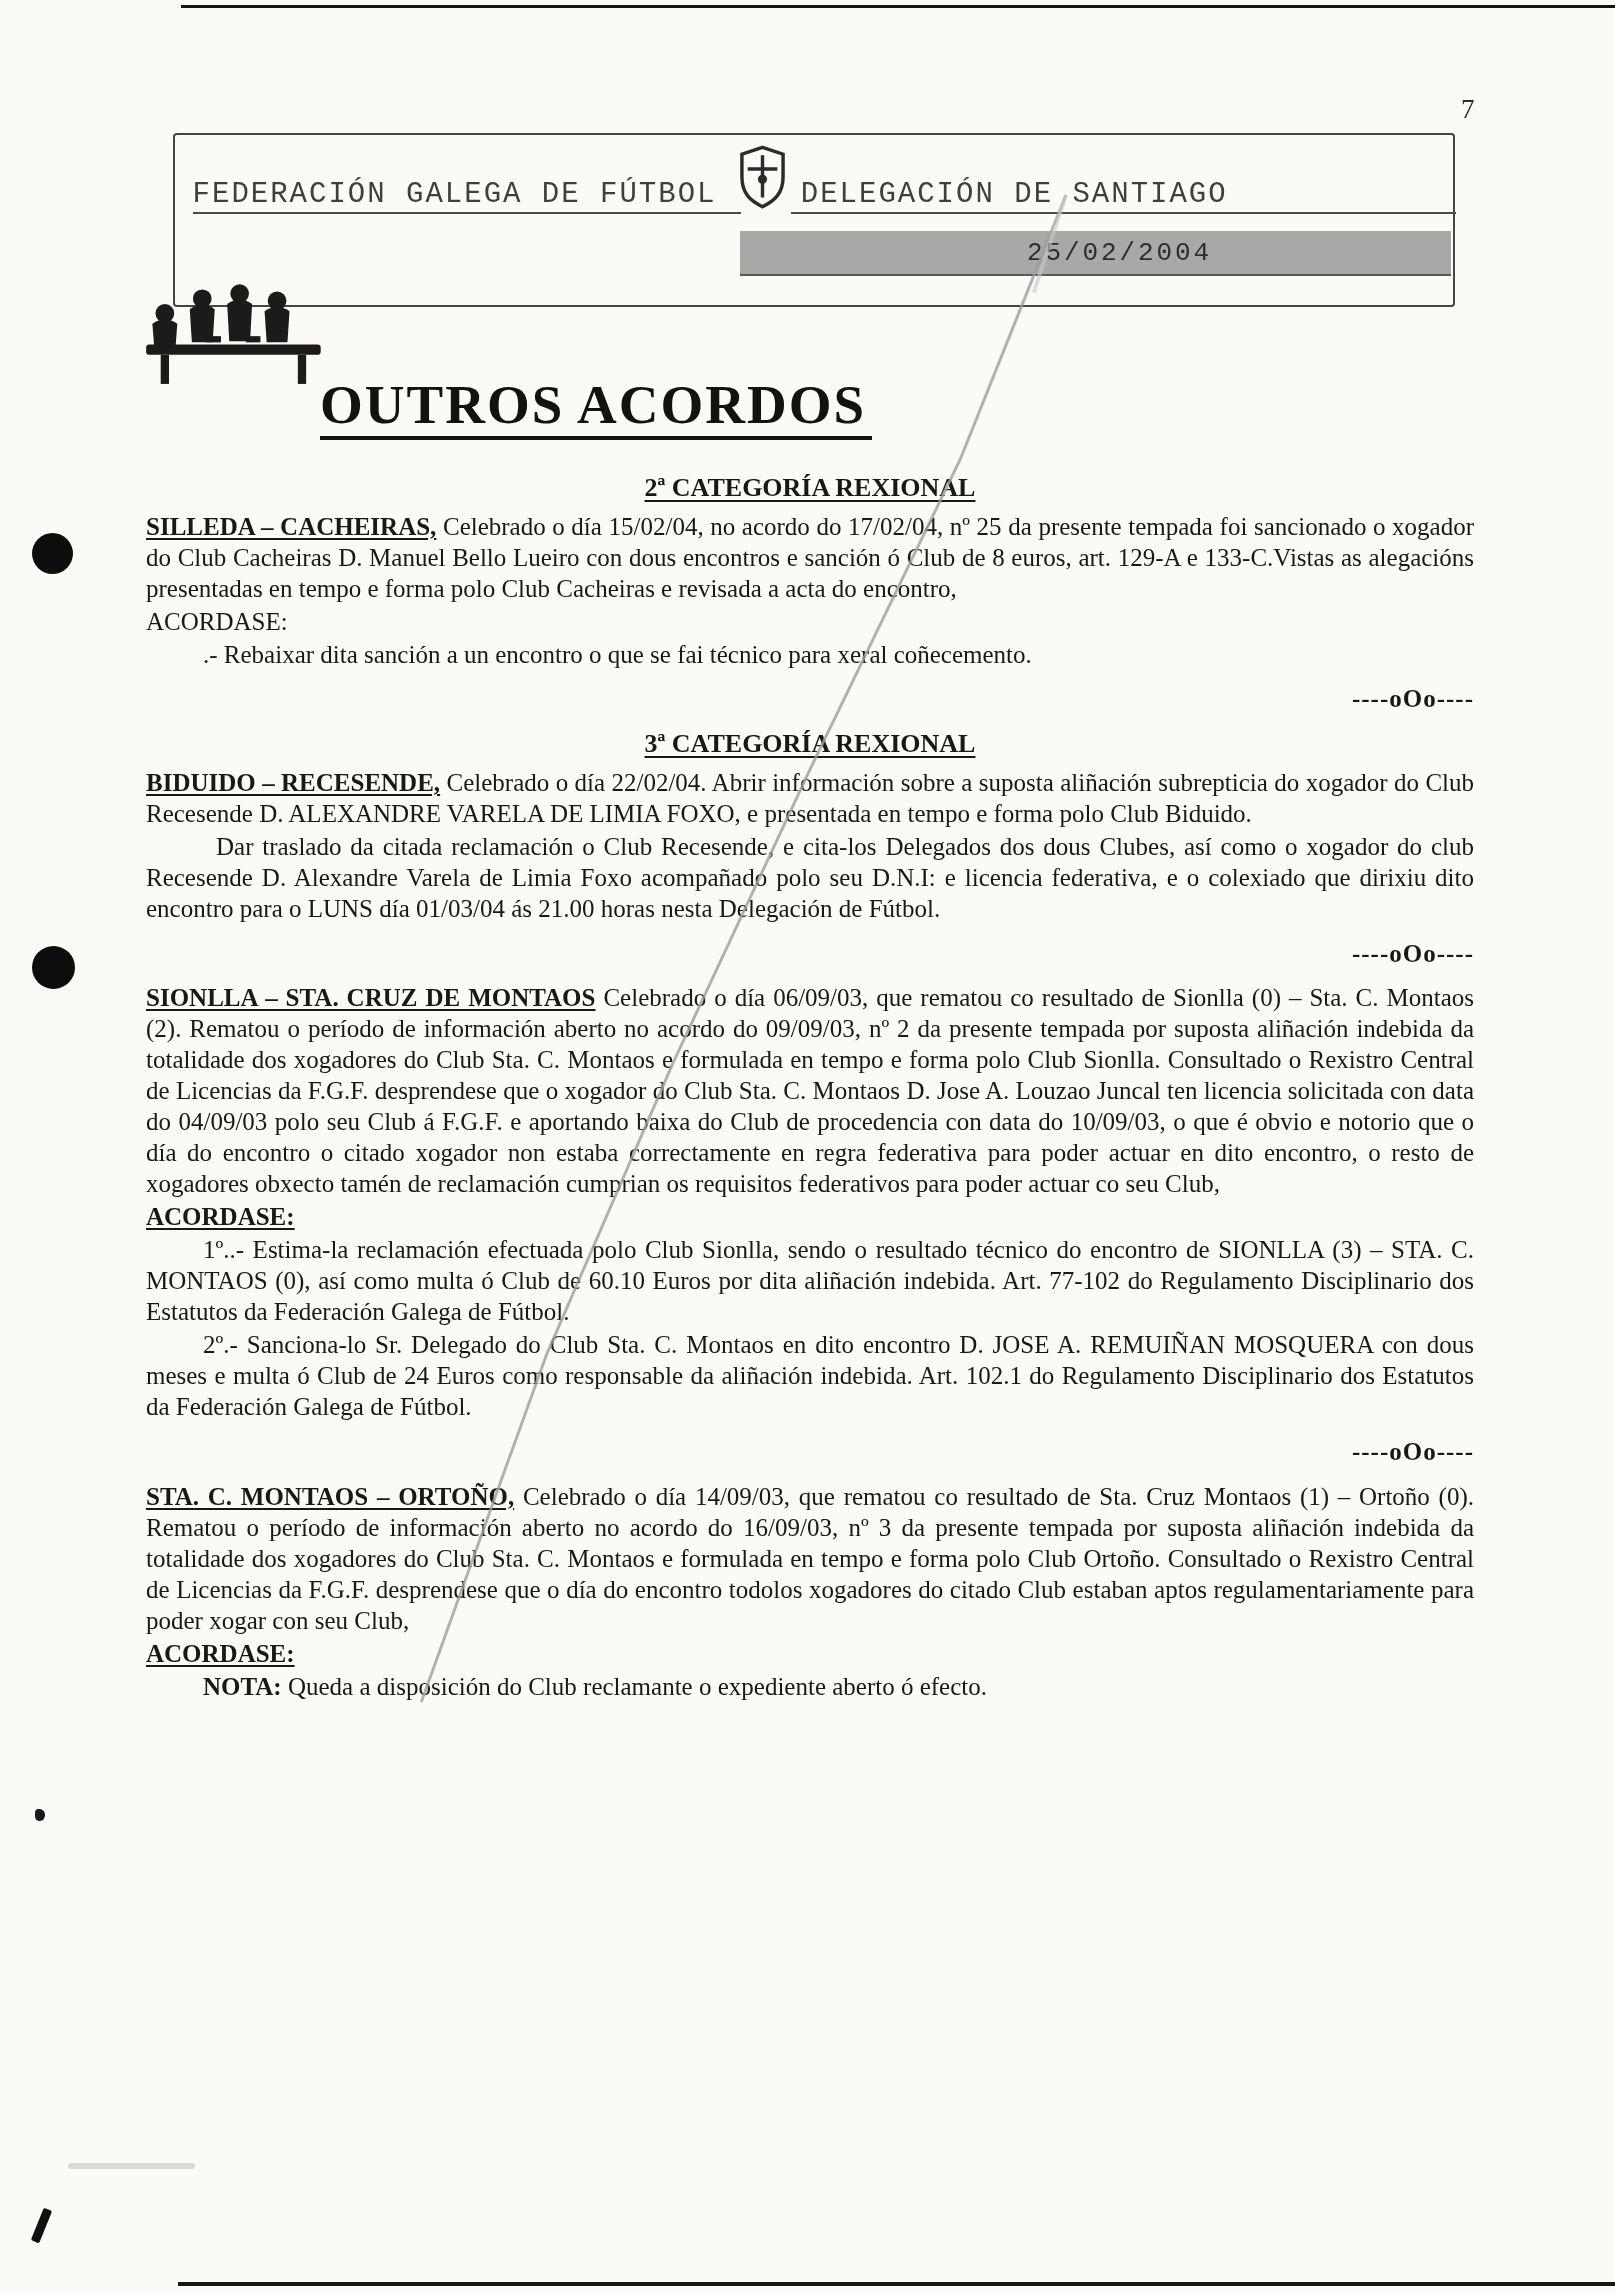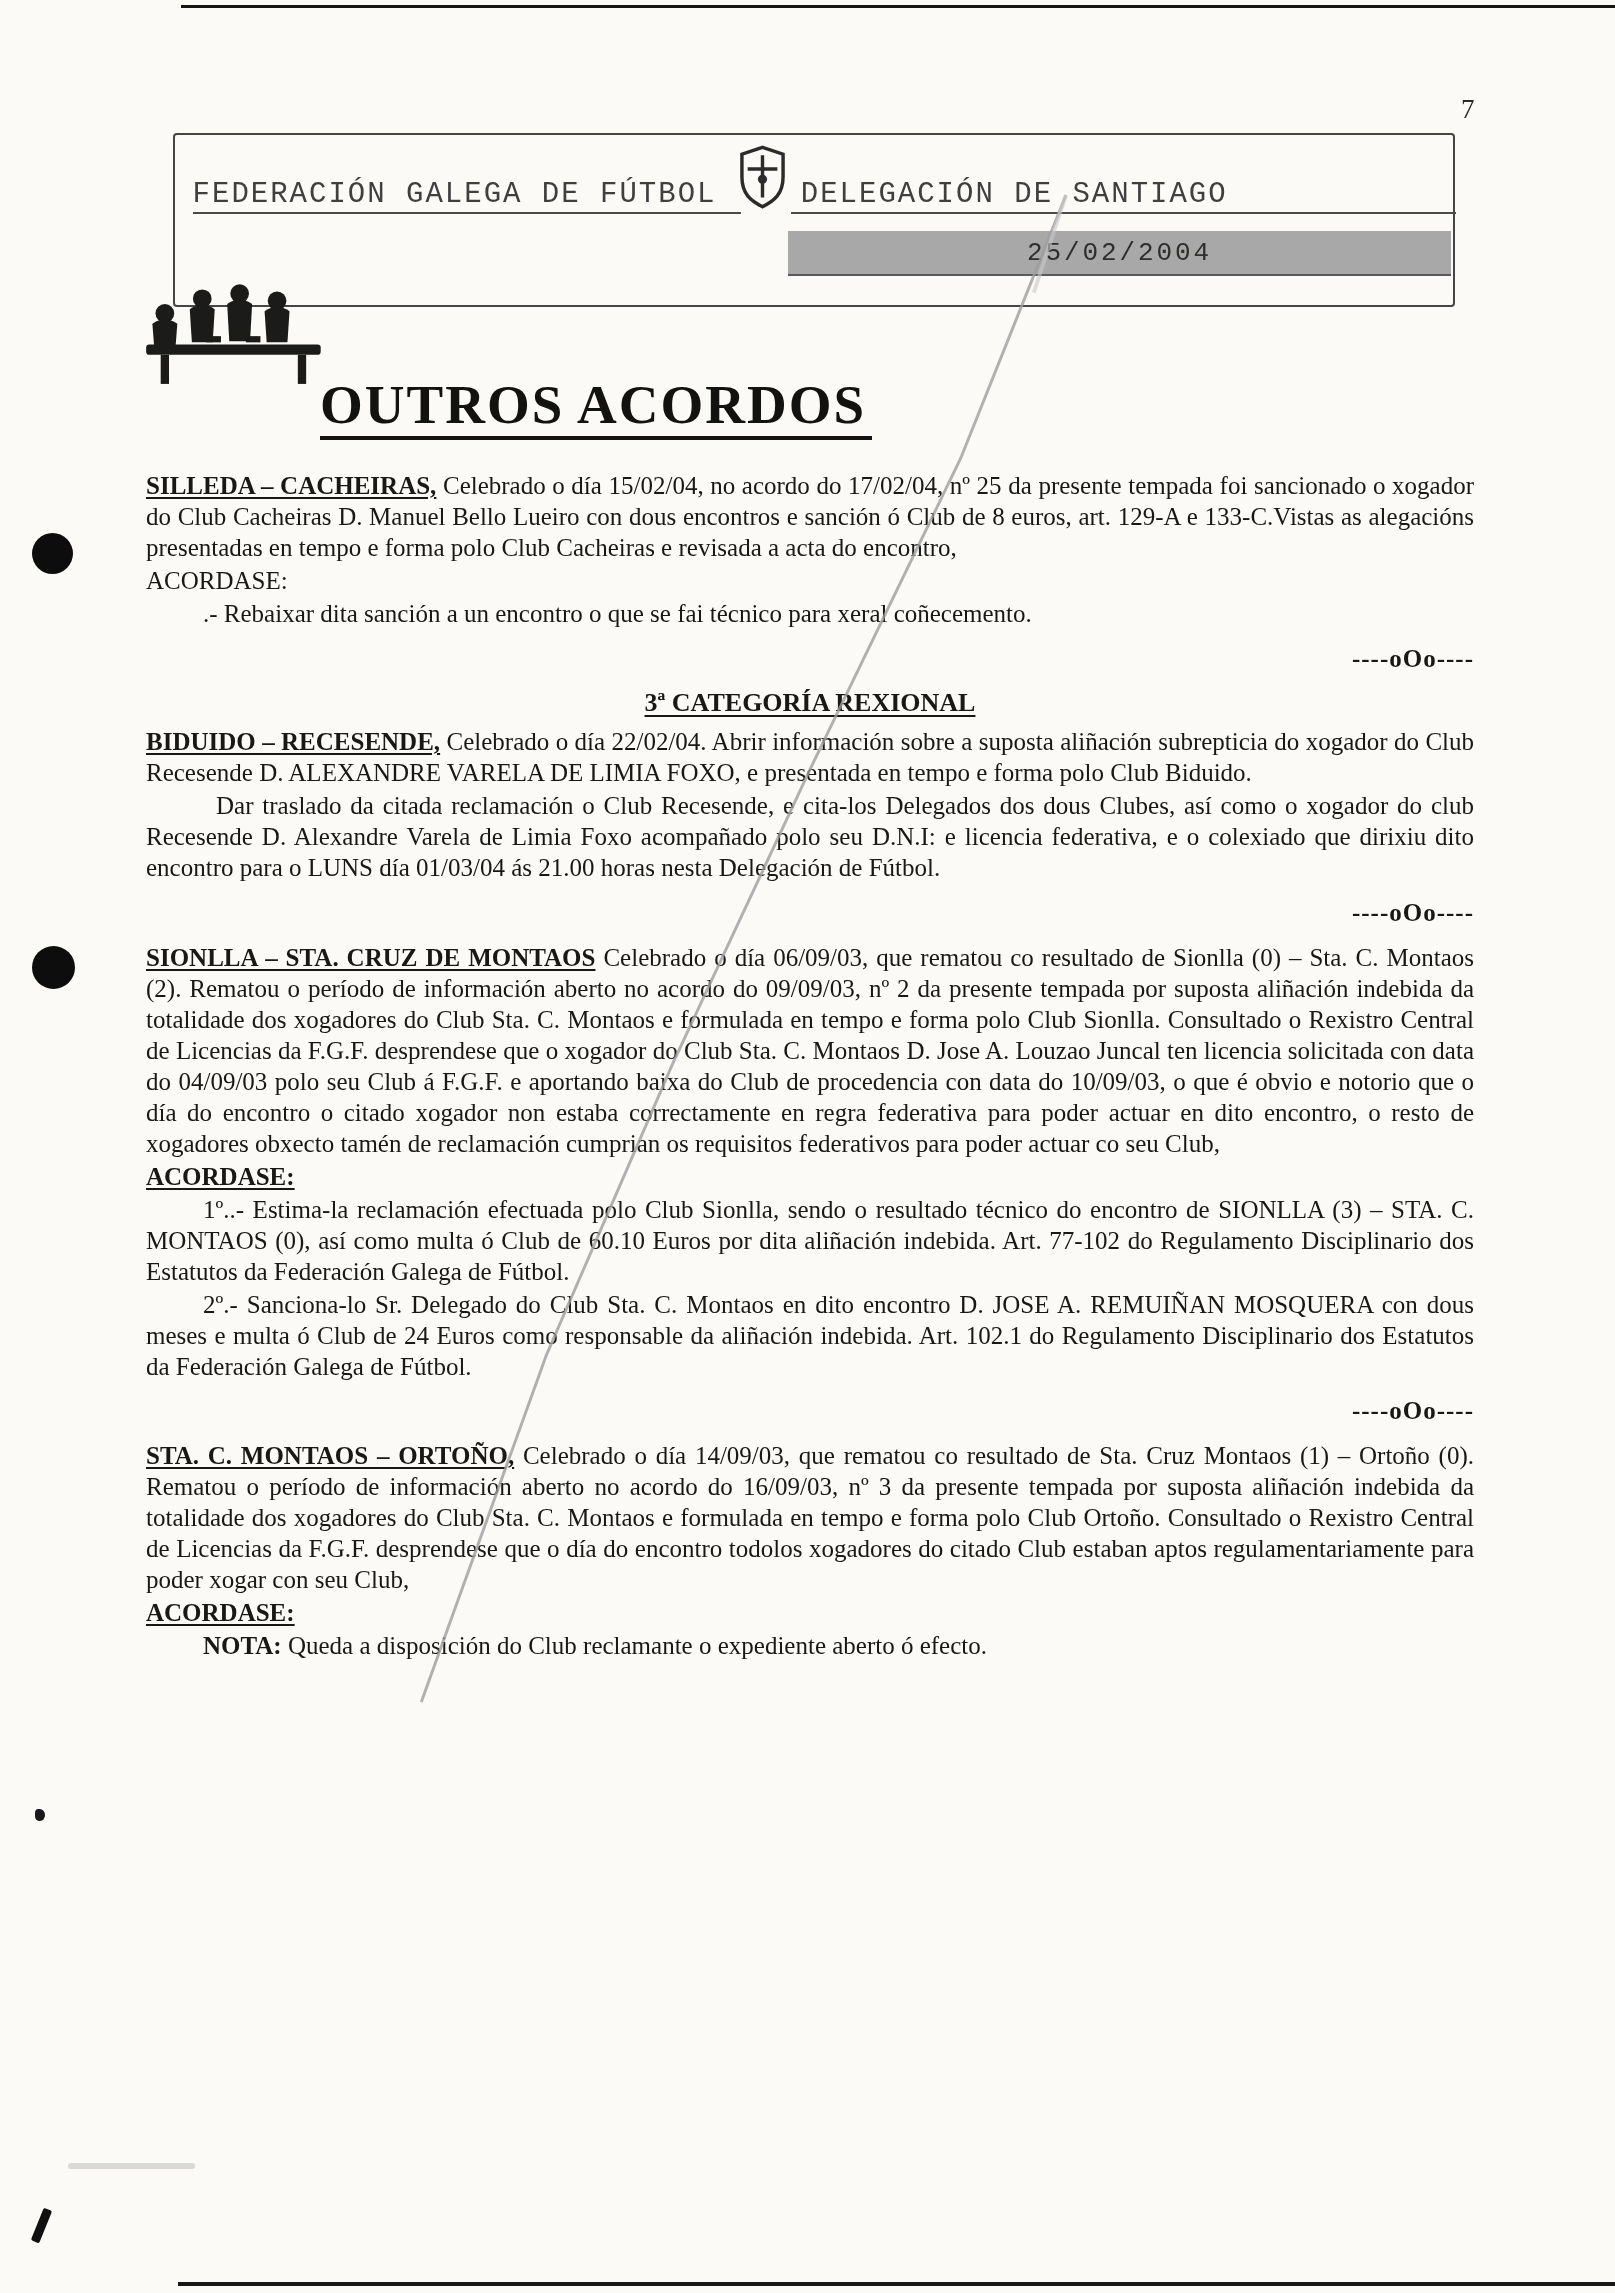--- a/index.html
+++ b/index.html
@@ -42,21 +42,21 @@
     font-size: 29px; letter-spacing: 2px; color: #3f3f3f;
     border-bottom: 2.9px solid #4a4a4a; padding-bottom: 1px;
     white-space: nowrap;
   }
   .org        { left: 17.6px;  width: 548px; }
   .delegation { left: 616px; width: 655px; padding-left: 9.8px; }
   .shield { position: absolute; left: 564px; top: 9.8px; width: 47px; height: 64px; background: #fbfaf7; }
   .date-strip {
     position: absolute; right: 2px; top: 96px; width: 663px; height: 43px;
     background: #a8a8a8; border-bottom: 2.9px solid #5a5a5a;
-    display: flex; align-items: center; justify-content: center;
+    display: flex; align-items: center; justify-content: center; padding-left: 48px;
   }
   .date-strip span {
     font-family: "Liberation Mono", "DejaVu Sans Mono", monospace;
     font-size: 26px; letter-spacing: 2.9px; color: #2e2e2c;
   }
 
   
   .clipart { position: absolute; left: 142px; top: 277px; width: 187px; height: 111px; }
   .doc-title {
     position: absolute; left: 320px; top: 376px;
@@ -118,20 +118,23 @@
       <rect x="18" y="74" width="8" height="28"></rect>
       <rect x="150" y="74" width="8" height="28"></rect>
       <rect x="62" y="56" width="14" height="6"></rect>
       <rect x="100" y="56" width="14" height="6"></rect>
     </svg>
   </div>
   <div class="doc-title">OUTROS ACORDOS</div>
 
   <div class="content">
 
+    <div class="sec-heading">
+      <span>2ª CATEGORÍA REXIONAL</span>
+    </div>
 
     <p class="case-p">
       <span class="lead">SILLEDA – CACHEIRAS,</span><span> Celebrado o día 15/02/04, no acordo do 17/02/04, nº 25 da presente tempada foi sancionado o xogador do Club Cacheiras D. Manuel Bello Lueiro con dous encontros e sanción ó Club de 8 euros, art. 129-A e 133-C.Vistas as alegacións presentadas en tempo e forma polo Club Cacheiras e revisada a acta do encontro,</span>
     </p>
     <p class="case-p acordase-plain">ACORDASE:</p>
     <p class="case-p indent">.- Rebaixar dita sanción a un encontro o que se fai técnico para xeral coñecemento.</p>
 
     <div class="sep">----oOo----</div>
 
     <div class="sec-heading">

